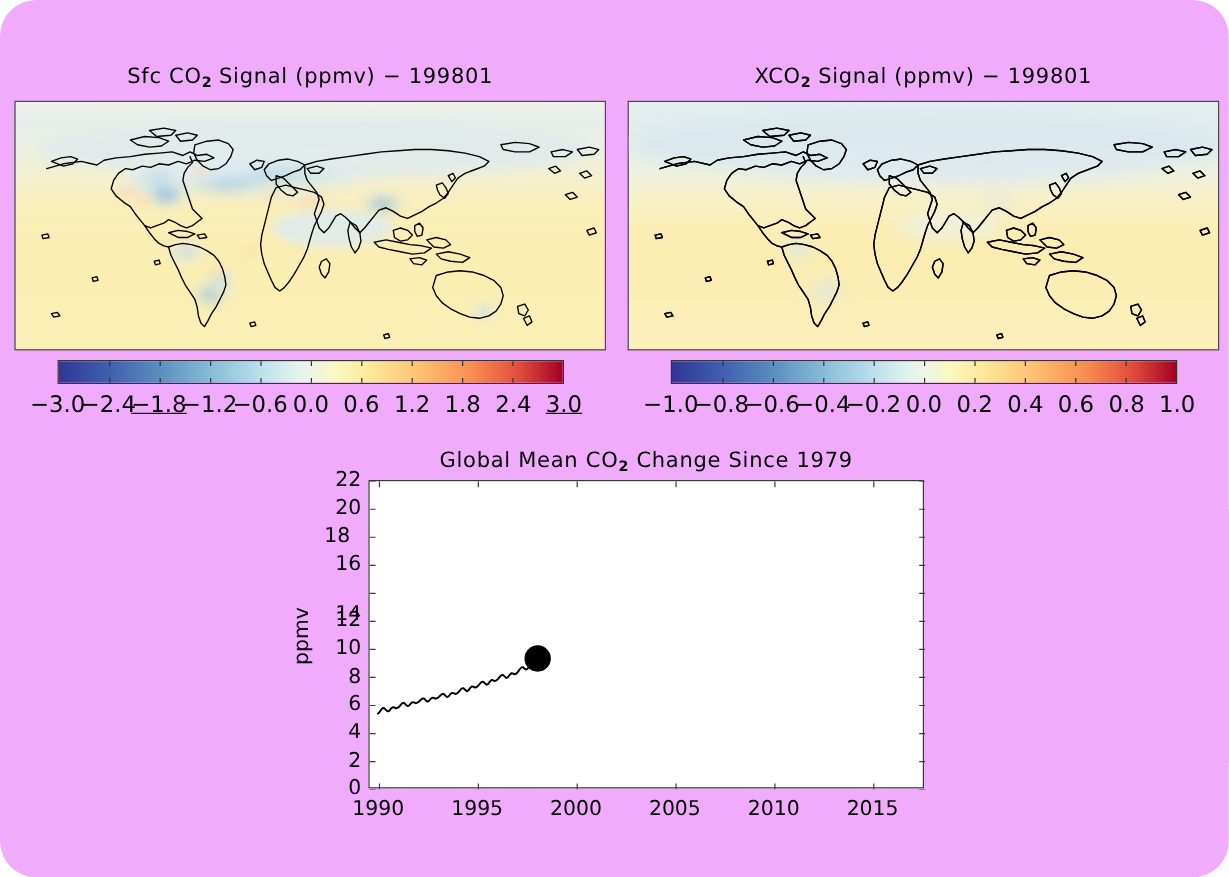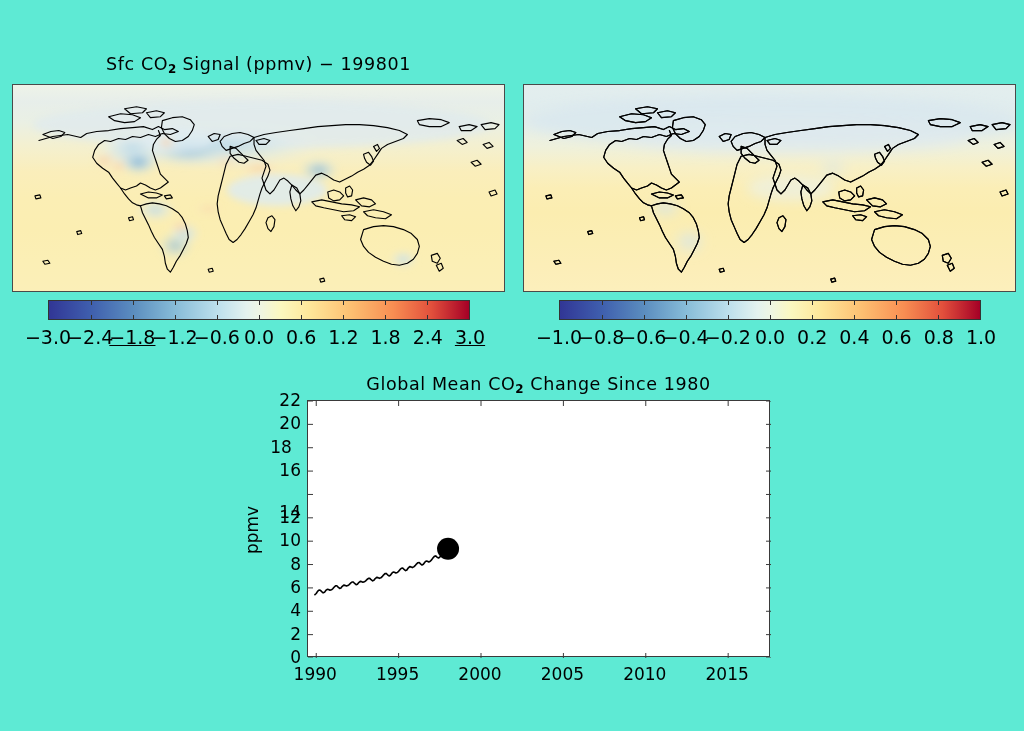--- a/index.html
+++ b/index.html
@@ -15,21 +15,22 @@
     font-family: "DejaVu Sans", sans-serif;
     color: #000000;
     overflow: hidden;
   }
 
   .figure {
     position: absolute;
     left: 0; top: 0;
     width: 1024px;
     height: 731px;
-    background: #5eead4;
+    background: #f0abfc;
+    border-radius: 30px;
   }
 
   
   .panel-title {
     position: absolute;
     text-align: center;
     font-size: 17.5px;
     font-family: "DejaVu Sans", sans-serif;
     letter-spacing: 0.6px;
     color: #000;
@@ -335,20 +336,23 @@
       <div class="cbar-label" style="left: 30%;">−1.2</div>
       <div class="cbar-label" style="left: 40%;">−0.6</div>
       <div class="cbar-label" style="left: 50%;">0.0</div>
       <div class="cbar-label" style="left: 60%;">0.6</div>
       <div class="cbar-label" style="left: 70%;">1.2</div>
       <div class="cbar-label" style="left: 80%;">1.8</div>
       <div class="cbar-label" style="left: 90%;">2.4</div>
       <div class="cbar-label" style="left: 100%; text-decoration: underline;">3.0</div>
     </div>
 
+  <div class="panel-title" style="left:523px; top:54px; width:493px;">
+    <span>XCO</span><sub>2</sub><span> Signal (ppmv) − 199801</span>
+  </div>
 
   <div class="map-panel" style="left:523px; top:84px; width:493px; height:208px;">
     <svg class="map-canvas" viewBox="0 0 493 208" preserveAspectRatio="none">
       <defs>
         <linearGradient id="xcoBg" x1="0" y1="0" x2="0" y2="1">
           <stop offset="0%" stop-color="#e3eeee"></stop>
           <stop offset="10%" stop-color="#e1edee"></stop>
           <stop offset="20%" stop-color="#e6efe9"></stop>
           <stop offset="30%" stop-color="#eff1dc"></stop>
           <stop offset="40%" stop-color="#f8f0c6"></stop>
@@ -488,21 +492,21 @@
       <div class="cbar-label" style="left: 40%;">−0.2</div>
       <div class="cbar-label" style="left: 50%;">0.0</div>
       <div class="cbar-label" style="left: 60%;">0.2</div>
       <div class="cbar-label" style="left: 70%;">0.4</div>
       <div class="cbar-label" style="left: 80%;">0.6</div>
       <div class="cbar-label" style="left: 90%;">0.8</div>
       <div class="cbar-label" style="left: 100%;">1.0</div>
     </div>
 
   <div class="lineplot-title" style="left:307px; top:374px; width:463px;">
-    <span>Global Mean CO</span><sub>2</sub><span> Change Since 1980</span>
+    <span>Global Mean CO</span><sub>2</sub><span> Change Since 1979</span>
   </div>
 
   <div class="plot-box" style="left:307px; top:400px; width:463px; height:257px;">
     <svg id="plot-svg" class="plot-svg" width="463" height="257" viewBox="0 0 463 257">
         <g stroke="#3a3a3a" stroke-width="1">
           <line x1="8.238434163701093" y1="257" x2="8.238434163701093" y2="252"></line>
           <line x1="8.238434163701093" y1="0" x2="8.238434163701093" y2="5"></line>
           <line x1="90.62277580071205" y1="257" x2="90.62277580071205" y2="252"></line>
           <line x1="90.62277580071205" y1="0" x2="90.62277580071205" y2="5"></line>
           <line x1="173.00711743772297" y1="257" x2="173.00711743772297" y2="252"></line>

